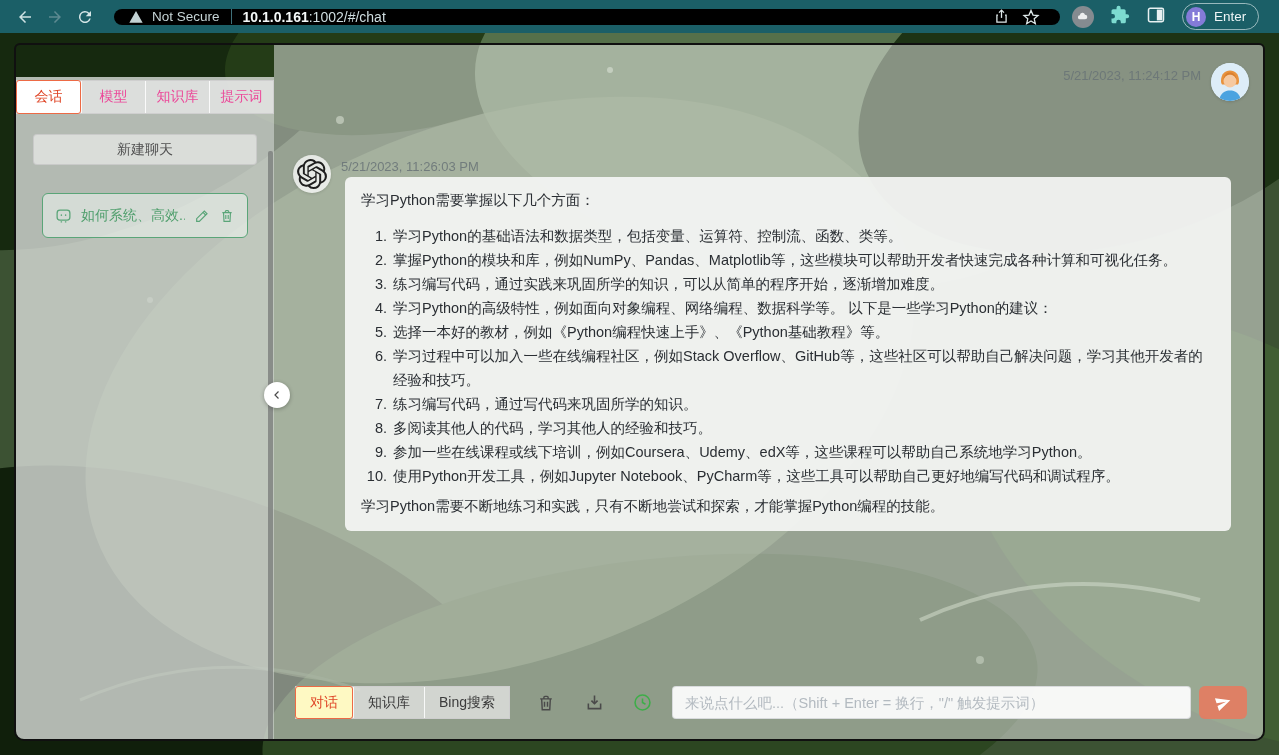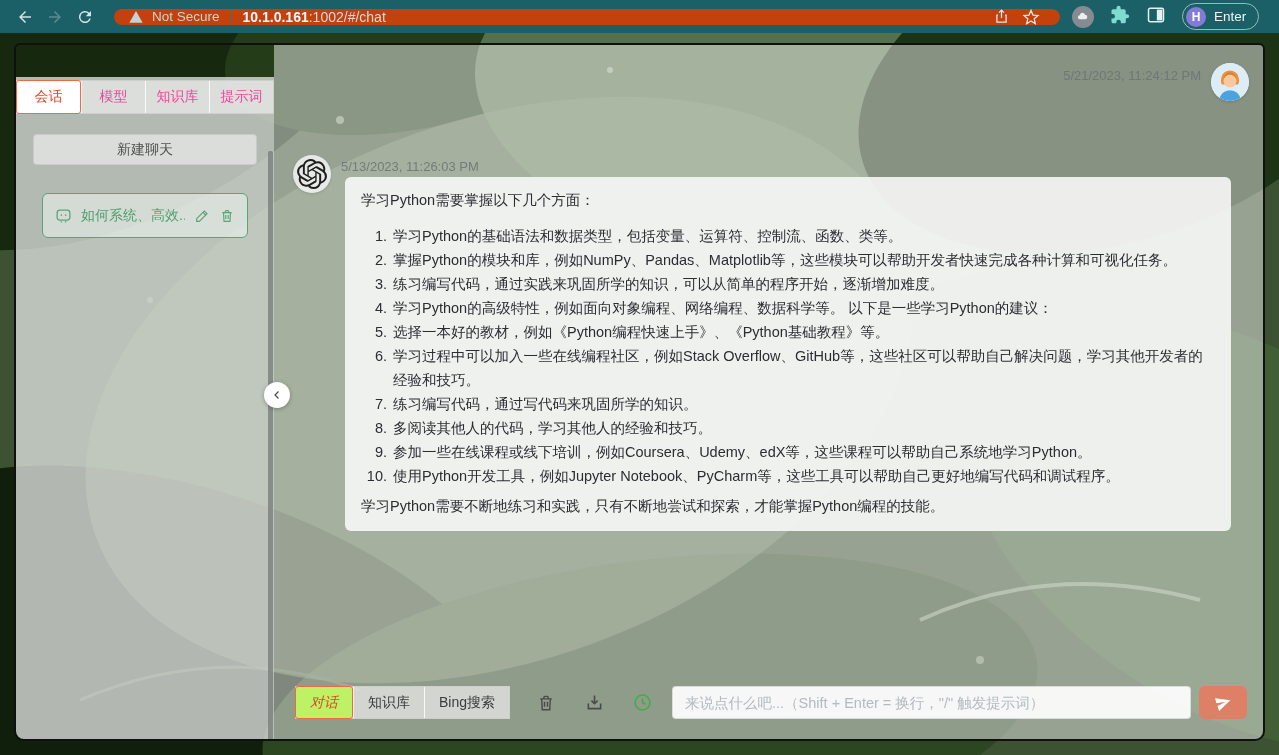--- a/index.html
+++ b/index.html
@@ -5,21 +5,21 @@
   * { margin:0; padding:0; box-sizing:border-box; }
   html,body { width:1279px; height:755px; overflow:hidden; font-family:"Liberation Sans","DejaVu Sans",sans-serif; }
   body { position:relative; background:linear-gradient(120deg,#2e4429 0%,#4c6143 38%,#3a5134 68%,#1f3419 100%); }
 
   
   #leafbg { position:absolute; left:0; top:0; width:1279px; height:755px; z-index:0; }
 
   
   .chrome-bar { position:absolute; left:0; top:0; width:1279px; height:33px; background:#1b5f67; display:flex; align-items:center; padding:0 10px; z-index:30; }
   .nav-ic { width:30px; height:26px; display:flex; align-items:center; justify-content:center; flex:0 0 auto; }
-  .url-pill { height:16px; background:#c2410c; border-radius:13px; display:flex; align-items:center; padding:0 14px; margin-left:14px; width:946px; flex:0 0 auto; }
+  .url-pill { height:16px; background:#000000; border-radius:13px; display:flex; align-items:center; padding:0 14px; margin-left:14px; width:946px; flex:0 0 auto; }
   .url-sec { color:#c6d4d6; font-size:13.5px; margin-left:8px; }
   .url-div { width:1px; height:15px; background:#3f707a; margin:0 11px; }
   .url-host { color:#f4f8f8; font-size:14px; font-weight:bold; }
   .url-path { color:#cfdde0; font-size:14px; }
   .pill-spacer { flex:1; }
   .right-cluster { display:flex; align-items:center; margin-left:12px; gap:16px; }
   .cloud-badge { width:22px; height:22px; border-radius:50%; background:#858b90; display:flex; align-items:center; justify-content:center; }
   .profile-pill { height:27px; border:1.5px solid rgba(220,233,235,.65); border-radius:14px; display:flex; align-items:center; padding:2px 12px 2px 3px; gap:8px; }
   .profile-av { width:20px; height:20px; border-radius:50%; background:#847bd8; color:#fff; font-size:12px; font-weight:bold; display:flex; align-items:center; justify-content:center; }
   .paused-txt { color:#eef5f6; font-size:13.5px; }
@@ -53,21 +53,21 @@
   .ai-bubble { position:absolute; top:132px; left:71px; width:886px; background:rgba(244,245,244,.93); border-radius:6px; padding:11px 16px 13px; font-size:14.5px; line-height:24px; color:#2a2e33; }
   .ai-bubble ol { margin:12px 0 0 0; padding-left:30px; }
   .ai-bubble li { line-height:24px; padding-left:2px; }
   .ai-outro { margin-top:6px; }
 
   
   .composer { position:absolute; left:21px; top:641px; width:952px; height:33px; display:flex; align-items:center; }
   .comp-tabs { display:flex; height:33px; border:1px solid rgba(205,205,205,.9); background:rgba(236,236,236,.72); flex:0 0 auto; }
   .ctab { display:flex; align-items:center; justify-content:center; font-size:14px; color:#3c3c3c; border-left:1px solid rgba(255,255,255,.85); padding:0 14px; cursor:pointer; }
   .ctab:first-child { border-left:none; }
-  .ctab.active { background:#bef264; border:1px solid #ed6a45; border-radius:3px; color:#df4526; margin:-1px 0 -1px -1px;font-style:italic; }
+  .ctab.active { background:#fef9c3; border:1px solid #ed6a45; border-radius:3px; color:#df4526; margin:-1px 0 -1px -1px; }
   .comp-ic { width:22px; height:22px; flex:0 0 auto; display:flex; align-items:center; justify-content:center; cursor:pointer; }
   .ic-gap1 { margin-left:25px; } .ic-gap2 { margin-left:26px; } .ic-gap3 { margin-left:26px; }
   .comp-input { flex:1; margin-left:19px; height:33px; background:rgba(255,255,255,.92); border:1px solid rgba(215,217,219,.95); border-radius:4px; padding:0 12px; font-size:14.5px; color:#333; font-family:"Liberation Sans","DejaVu Sans",sans-serif; }
   .comp-input::placeholder { color:#b3bac0; }
   .send-btn { margin-left:8px; width:48px; height:33px; background:rgba(231,122,94,.88); border:none; border-radius:6px; display:flex; align-items:center; justify-content:center; cursor:pointer; }
 </style>
 </head>
 <body>
 
 <svg id="leafbg" viewBox="0 0 1279 755" preserveAspectRatio="none">
@@ -198,21 +198,21 @@
           <path d="M12 17.5c1.5-4.5 5-6 7-6s5.5 1.5 7 6c-1-5.5-3.5-8-7-8s-6 2.5-7 8z" fill="#d97f2e"></path>
           <path d="M8 38c1-8 6-10.5 11-10.5S29 30 30 38H8z" fill="#4aa3e0"></path>
         </svg>
     </span>
 
     <span class="ai-logo">
       <svg width="30" height="30" viewBox="0 0 24 24">
           <path fill="#1f1f1f" d="M22.2819 9.8211a5.9847 5.9847 0 0 0-.5157-4.9108 6.0462 6.0462 0 0 0-6.5098-2.9A6.0651 6.0651 0 0 0 4.9807 4.1818a5.9847 5.9847 0 0 0-3.9977 2.9 6.0462 6.0462 0 0 0 .7427 7.0966 5.98 5.98 0 0 0 .511 4.9107 6.051 6.051 0 0 0 6.5146 2.9001A5.9847 5.9847 0 0 0 13.2599 24a6.0557 6.0557 0 0 0 5.7718-4.2058 5.9894 5.9894 0 0 0 3.9977-2.9001 6.0557 6.0557 0 0 0-.7475-7.0729zm-9.022 12.6081a4.4755 4.4755 0 0 1-2.8764-1.0408l.1419-.0804 4.7783-2.7582a.7948.7948 0 0 0 .3927-.6813v-6.7369l2.02 1.1686a.071.071 0 0 1 .038.052v5.5826a4.504 4.504 0 0 1-4.4945 4.4944zm-9.6607-4.1254a4.4708 4.4708 0 0 1-.5346-3.0137l.142.0852 4.783 2.7582a.7712.7712 0 0 0 .7806 0l5.8428-3.3685v2.3324a.0804.0804 0 0 1-.0332.0615L9.74 19.9502a4.4992 4.4992 0 0 1-6.1408-1.6464zM2.3408 7.8956a4.485 4.485 0 0 1 2.3655-1.9728V11.6a.7664.7664 0 0 0 .3879.6765l5.8144 3.3543-2.0201 1.1685a.0757.0757 0 0 1-.071 0l-4.8303-2.7865A4.504 4.504 0 0 1 2.3408 7.8956zm16.5963 3.8558L13.1038 8.364 15.1192 7.2a.0757.0757 0 0 1 .071 0l4.8303 2.7913a4.4944 4.4944 0 0 1-.6765 8.1042v-5.6772a.79.79 0 0 0-.407-.667zm2.0107-3.0231-.142-.0852-4.7735-2.7818a.7759.7759 0 0 0-.7854 0L9.409 9.2297V6.8974a.0662.0662 0 0 1 .0284-.0615l4.8303-2.7866a4.4992 4.4992 0 0 1 6.6802 4.66zM8.3065 12.863l-2.02-1.1638a.0804.0804 0 0 1-.038-.0567V6.0742a4.4992 4.4992 0 0 1 7.3757-3.4537l-.142.0805L8.704 5.459a.7948.7948 0 0 0-.3927.6813zm1.0976-2.3654 2.602-1.4998 2.6069 1.4998v2.9994l-2.5974 1.4997-2.6067-1.4997z"></path>
         </svg>
     </span>
-    <span class="time ai-time">5/13/2023, 11:26:03 PM</span>
+    <span class="time ai-time">5/21/2023, 11:26:03 PM</span>
 
     <div class="ai-bubble">
       <p>学习Python需要掌握以下几个方面：</p>
       <ol>
         <li>学习Python的基础语法和数据类型，包括变量、运算符、控制流、函数、类等。</li>
         <li>掌握Python的模块和库，例如NumPy、Pandas、Matplotlib等，这些模块可以帮助开发者快速完成各种计算和可视化任务。</li>
         <li>练习编写代码，通过实践来巩固所学的知识，可以从简单的程序开始，逐渐增加难度。</li>
         <li>学习Python的高级特性，例如面向对象编程、网络编程、数据科学等。 以下是一些学习Python的建议：</li>
         <li>选择一本好的教材，例如《Python编程快速上手》、《Python基础教程》等。</li>
         <li>学习过程中可以加入一些在线编程社区，例如Stack Overflow、GitHub等，这些社区可以帮助自己解决问题，学习其他开发者的经验和技巧。</li>

